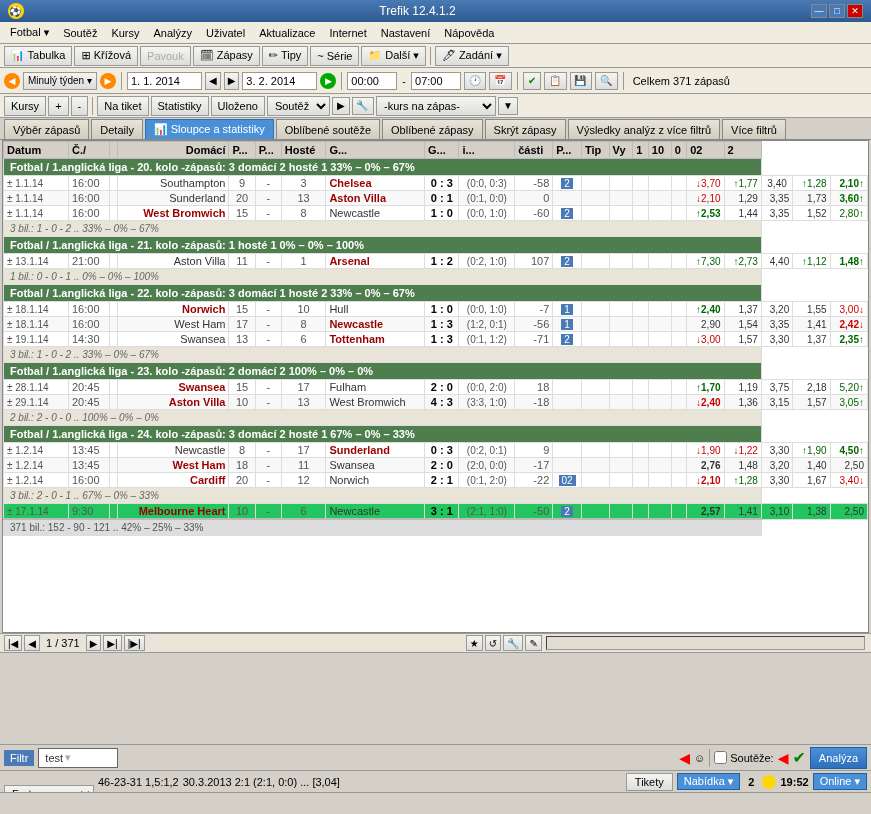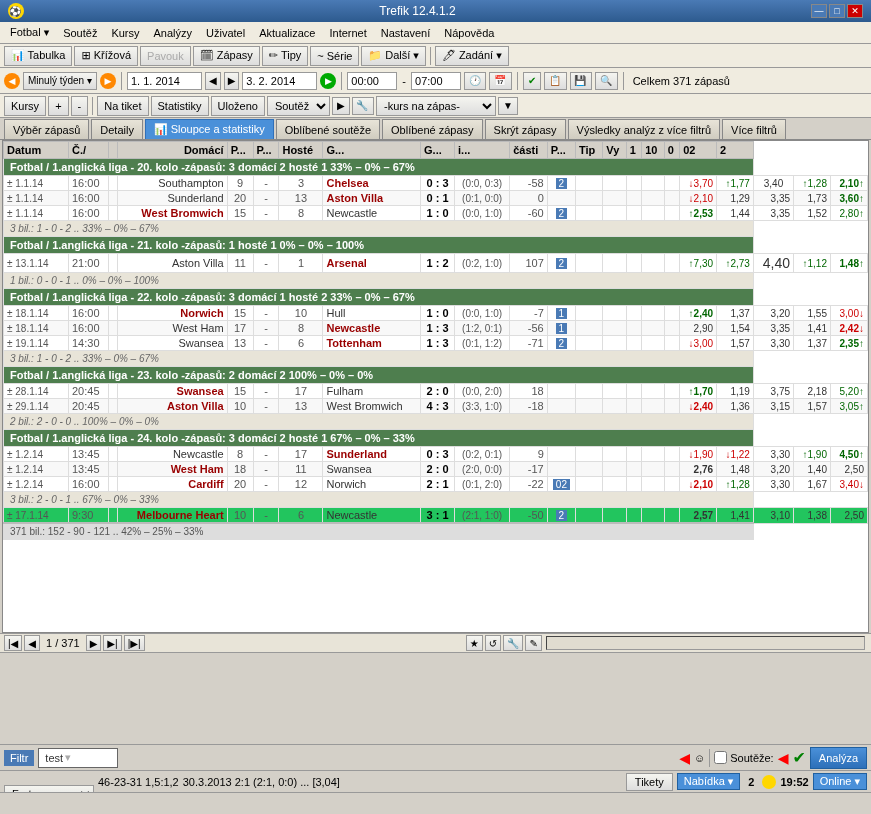--- a/index.html
+++ b/index.html
@@ -280,21 +280,21 @@
             <td style="text-align: center; color: rgb(85, 85, 85); font-size: 10px;">(0:2, 1:0)</td>
             <td style="text-align: right; color: rgb(85, 85, 85);">107</td>
             <td style="text-align: center;"><span style="background: rgb(74, 122, 181); color: white; padding: 0px 3px; font-size: 10px;">2</span></td>
             <td></td>
             <td></td>
             <td></td>
             <td></td>
             <td></td>
             <td style="text-align: right; font-size: 10px; white-space: nowrap; color: rgb(0, 102, 0);">↑7,30</td>
             <td style="text-align: right; font-size: 10px; white-space: nowrap; color: rgb(0, 102, 0);">↑2,73</td>
-            <td style="text-align: right; font-size: 14px; white-space: nowrap; color: rgb(51, 51, 51);">4,40</td>
+            <td style="text-align: right; font-size: 10px; white-space: nowrap; color: rgb(51, 51, 51);">4,40</td>
             <td style="text-align: right; font-size: 10px; white-space: nowrap; color: rgb(0, 102, 0);">↑1,12</td>
             <td style="text-align: right; font-size: 10px; white-space: nowrap; color: rgb(0, 102, 0); font-weight: bold;">1,48↑</td>
           </tr>
           <tr>
             <td colspan="19" style="background: rgb(232, 228, 216); color: rgb(102, 102, 102); font-style: italic; padding: 2px 6px; font-size: 10px;">1     bil.: 0 - 0 - 1 ..  0% – 0% – 100%</td>
           </tr>
           <tr>
             <td colspan="19" style="background: rgb(78, 126, 78); color: white; padding: 2px 6px; font-weight: bold; font-size: 11px;">Fotbal / 1.anglická liga - 22. kolo -zápasů: 3  domácí 1   hosté 2   33% – 0% – 67%</td>
           </tr>
           <tr style="background: white;">

